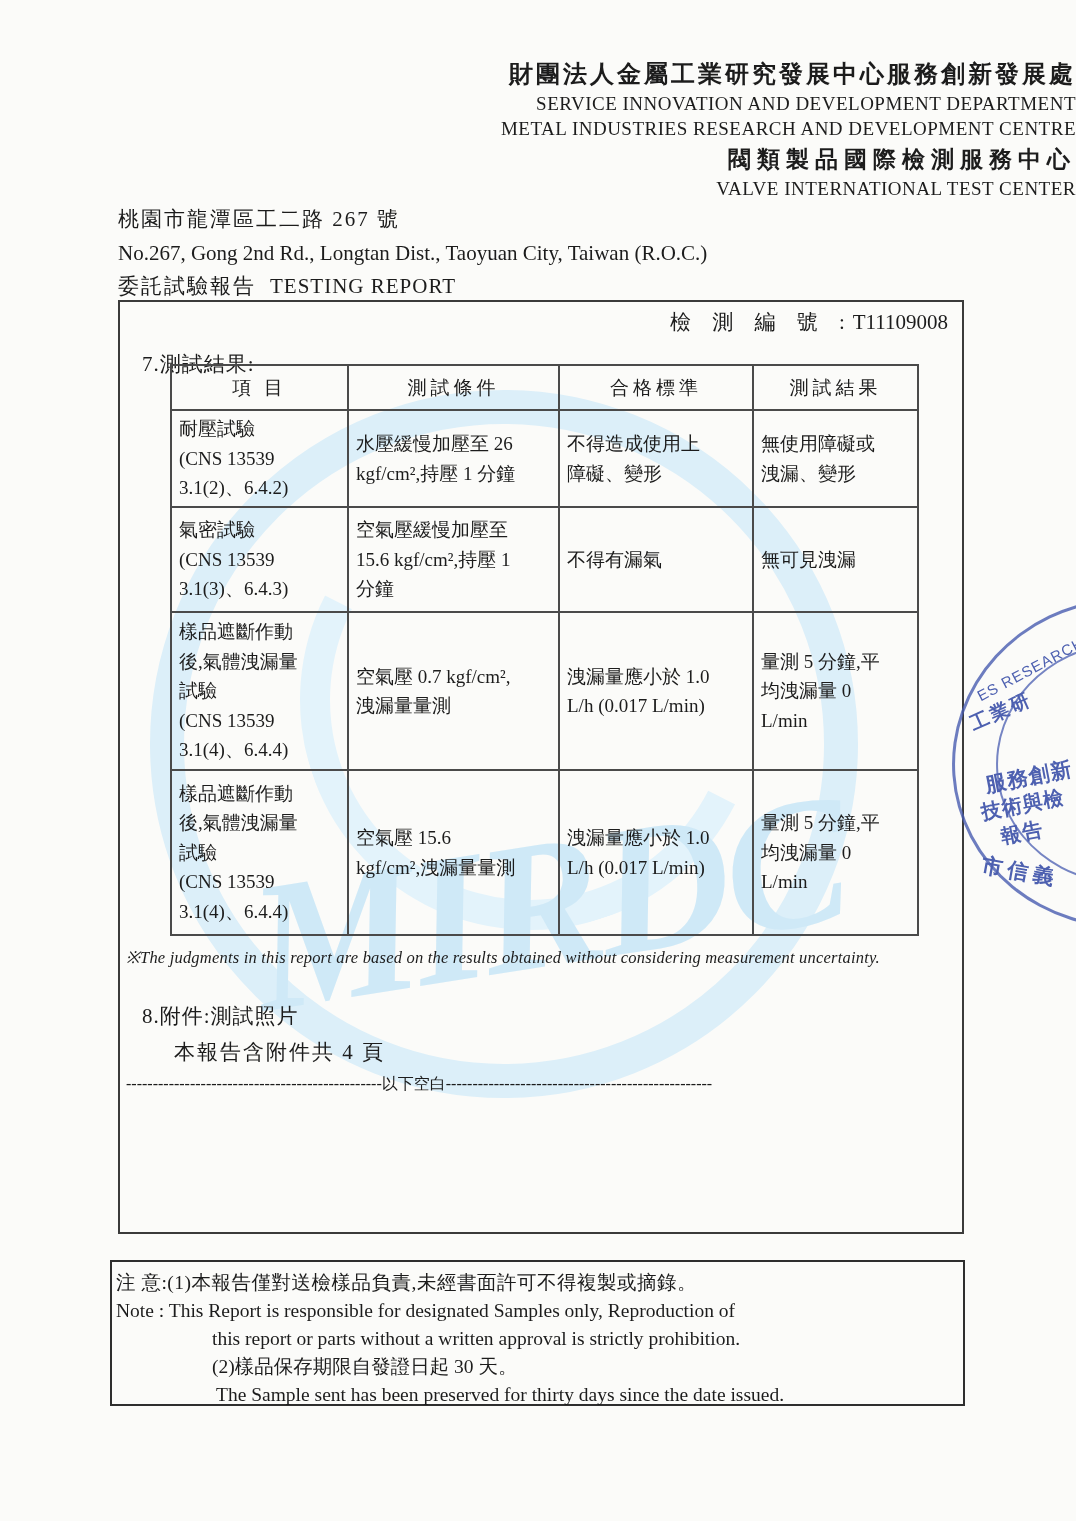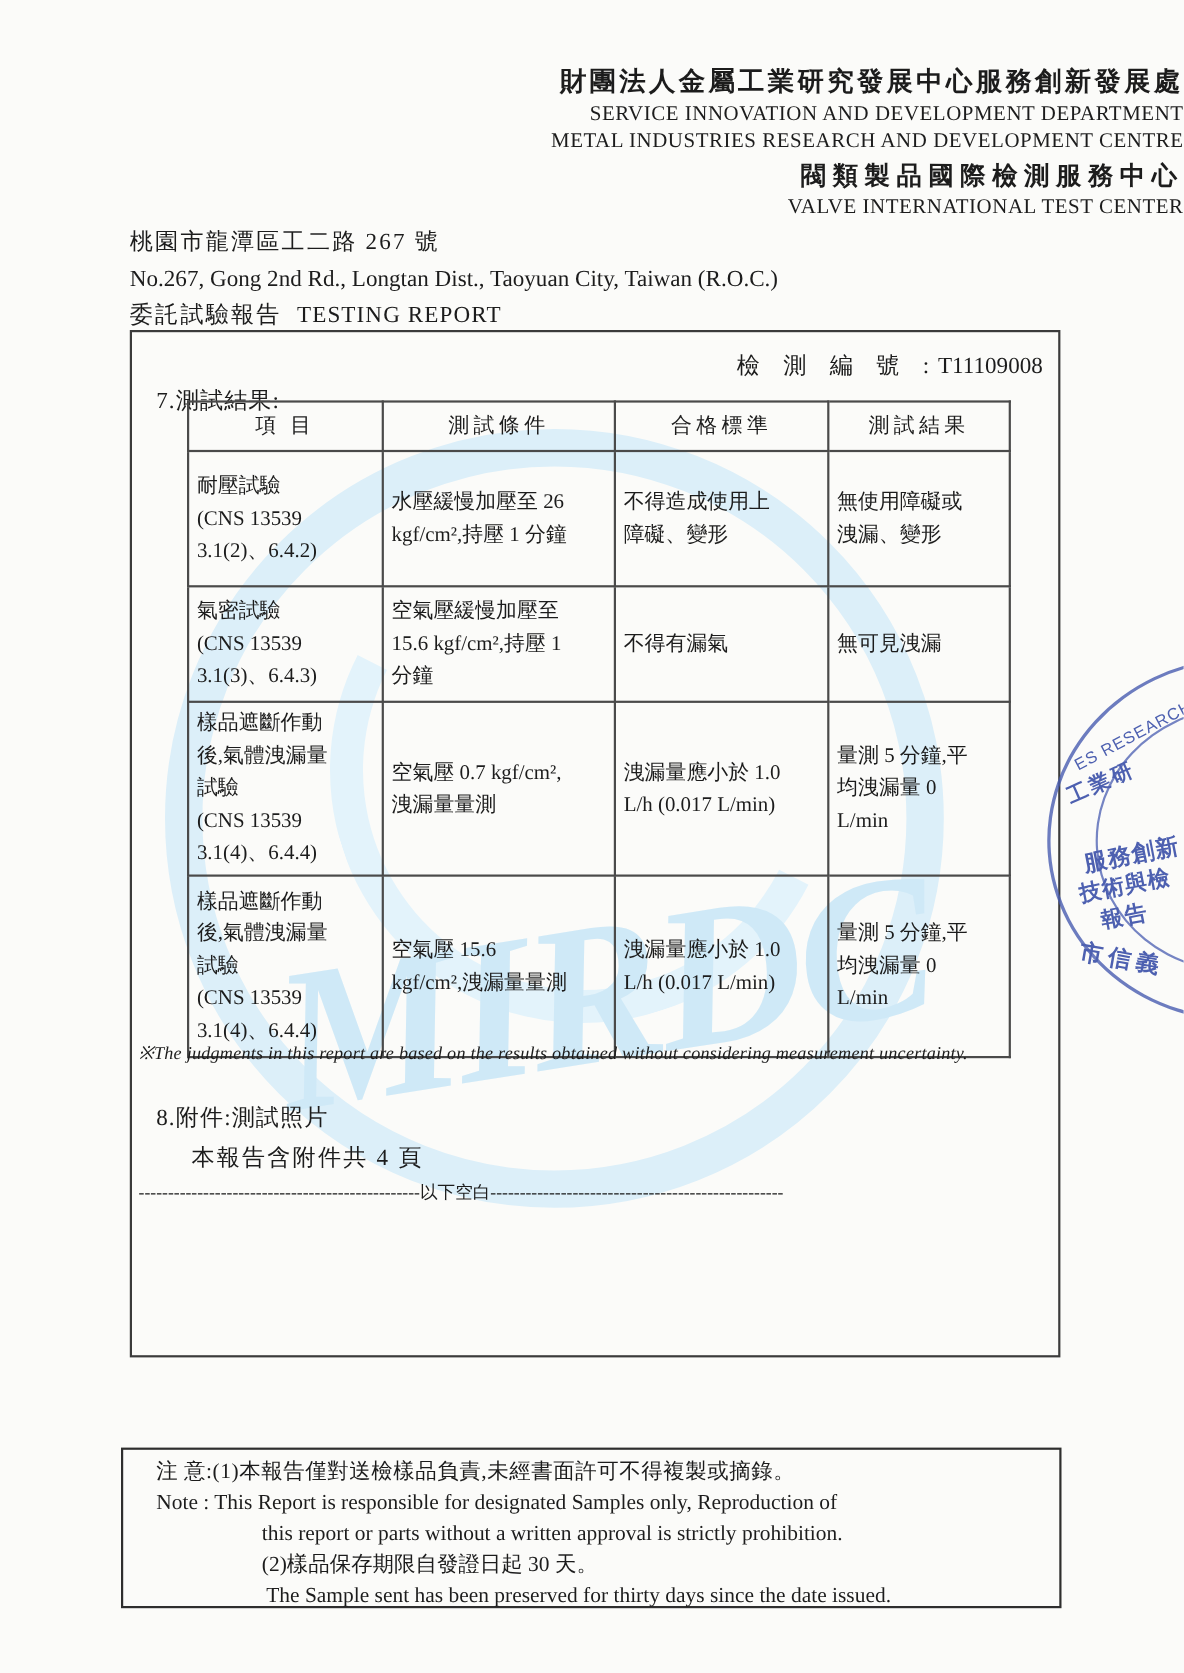--- a/index.html
+++ b/index.html
@@ -28,54 +28,54 @@
   .addr{position:absolute;top:203px;left:118px;z-index:2;font-size:21px;line-height:1.6;}
   .addr .zh{letter-spacing:2px;}
   .report-title .zh{letter-spacing:2px;}
   .report-title .en{margin-left:14px;letter-spacing:1px;}
 
   
   .main-box{
     position:absolute;left:118px;top:300px;width:842px;height:930px;
     border:2px solid #3b3b3b;z-index:2;background:transparent;
   }
-  .report-no{position:absolute;top:16px;right:14px;font-size:21px;}
+  .report-no{position:absolute;top:6px;right:14px;font-size:21px;}
   .report-no .lbl{letter-spacing:8px;}
   .sec7{position:absolute;top:48px;left:22px;font-size:21px;letter-spacing:1px;}
 
   table.results{
     position:absolute;top:62px;left:50px;width:747px;
     border-collapse:collapse;table-layout:fixed;
     font-size:19px;
   }
   table.results th, table.results td{
     border:2px solid #4a4a4a;
     padding:3px 7px;
     vertical-align:middle;
     white-space:pre-line;
     line-height:1.55;
     font-weight:normal;
   }
   table.results th{text-align:center;letter-spacing:4px;}
   table.results tr.hrow{height:45px;}
-  table.results tr.r1{height:123px;}
+  table.results tr.r1{height:97px;}
   table.results tr.r2{height:105px;}
   table.results tr.r3{height:158px;}
   table.results tr.r4{height:165px;}
 
   .judgment{position:absolute;top:643px;left:6px;width:830px;font-size:16.5px;font-style:italic;letter-spacing:0.2px;}
   .sec8a{position:absolute;top:700px;left:22px;font-size:21px;letter-spacing:1px;}
   .sec8b{position:absolute;top:736px;left:6px;font-size:21px;letter-spacing:2px;margin-left:48px;}
   .divider{position:absolute;top:772px;left:6px;width:828px;font-size:16px;white-space:nowrap;overflow:hidden;letter-spacing:0px;}
 
   
   .note-box{
-    position:absolute;left:110px;top:1316px;width:855px;height:146px;
+    position:absolute;left:110px;top:1260px;width:855px;height:146px;
     border:2.5px solid #2e2e2e;z-index:2;
-    padding:7px 30px;box-sizing:border-box;
+    padding:7px 4px;box-sizing:border-box;
     font-size:19.5px;line-height:28px;
   }
   .note-box .ind{padding-left:96px;}
   .note-box .ind2{padding-left:100px;}
   .nb-l1{letter-spacing:0.5px;}
 
   .page-num{position:absolute;top:1568px;left:0;width:100%;text-align:center;font-size:18px;color:#3a3a3a;z-index:2;}
 
   
   .stamp{

